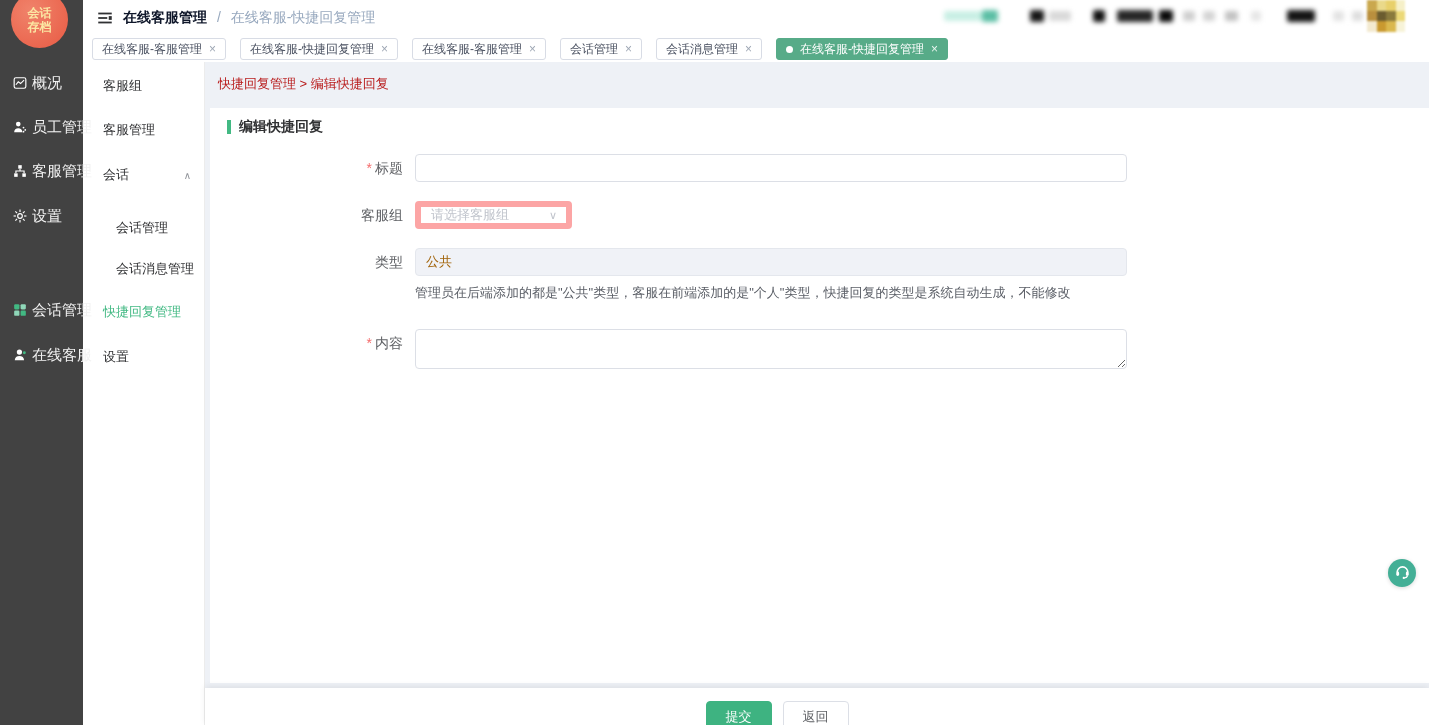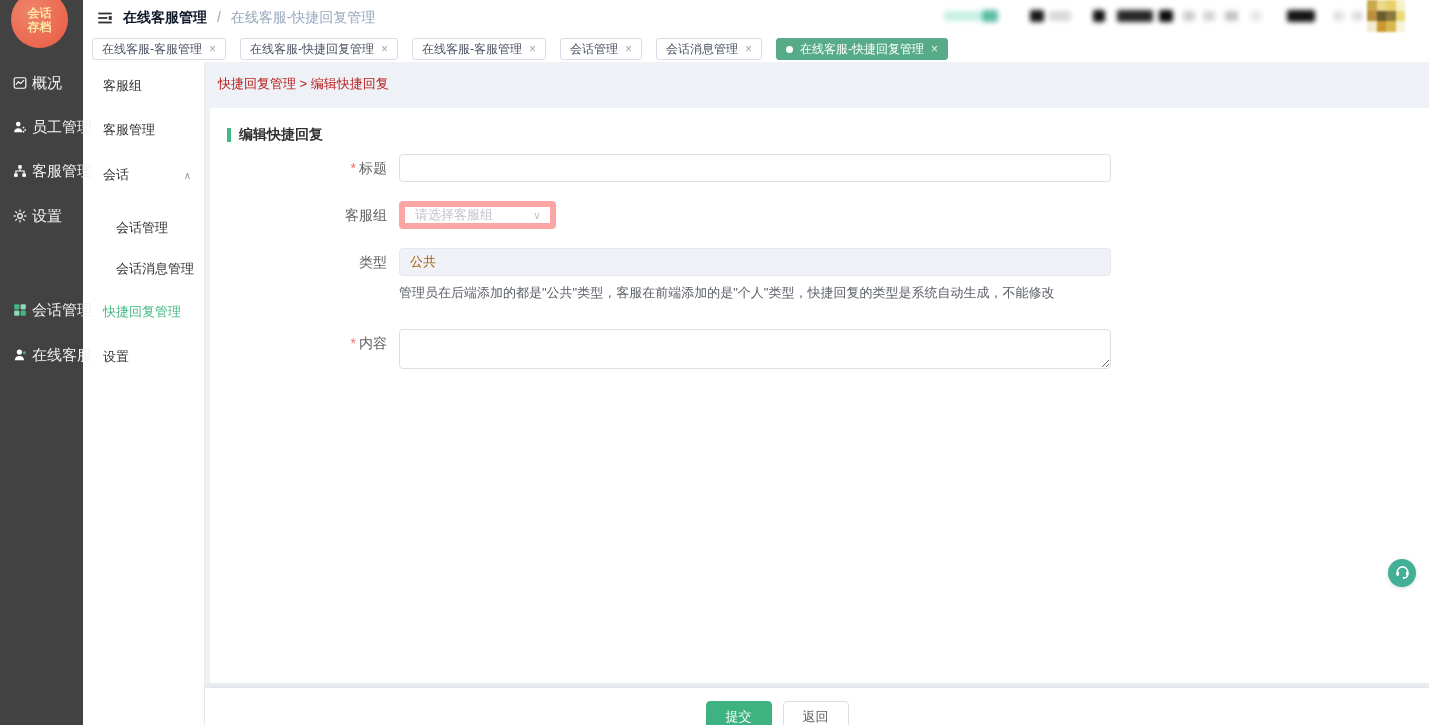--- a/index.html
+++ b/index.html
@@ -44,26 +44,26 @@
   .snav { position:absolute; left:0; width:122px; height:30px; display:flex; align-items:center;
     padding-left:20px; font-size:13px; color:#303133; cursor:pointer; white-space:nowrap; }
   .snav.child { padding-left:33px; }
   .snav.active { color:#42b983; }
   .snav .chev { margin-left:auto; margin-right:14px; color:#909399; font-size:10px; }
 
   
   .content { position:absolute; left:205px; top:62px; right:0; bottom:0; background:#eef1f6; }
   .page-breadcrumb { position:absolute; left:13px; top:13px; font-size:13px; color:#b91c1c; }
   .card { position:absolute; left:5px; right:0; top:46px; height:575px; background:#fff; }
-  .section-title { position:absolute; left:17px; top:18px; display:flex; align-items:center; }
+  .section-title { position:absolute; left:17px; top:10px; display:flex; align-items:center; }
   .st-bar { width:4px; height:14px; background:#42b983; margin-right:8px; }
   .st-text { font-size:14px; font-weight:bold; color:#303133; }
 
   .form { position:absolute; left:0; top:46px; right:0; }
-  .frow { position:relative; display:flex; }
+  .frow { position:relative; display:flex;padding-left:16px; }
   .flabel { width:189px; text-align:right; padding-right:12px; font-size:14px; color:#606266; line-height:28px; }
   .req { color:#f56c6c; margin-right:3px; }
   .fctrl { flex:0 0 auto; }
   input.txt { width:712px; height:28px; border:1px solid #dcdfe6; border-radius:4px; padding:0 10px;
     font-size:13px; color:#606266; outline:none; background:#fff; }
   input.txt:disabled { background:#f0f2f7; border-color:#e4e7ed; color:#a16207; }
   .select { position:relative; width:157px; height:28px; border:6px solid #fca5a5; border-radius:4px;
     background:#fff; display:flex; align-items:center; padding:0 10px; cursor:pointer;text-align:center; }
   .select .ph { font-size:13px; color:#c0c4cc; }
   .select .chevd { position:absolute; right:9px; color:#c0c4cc; font-size:11px; }

